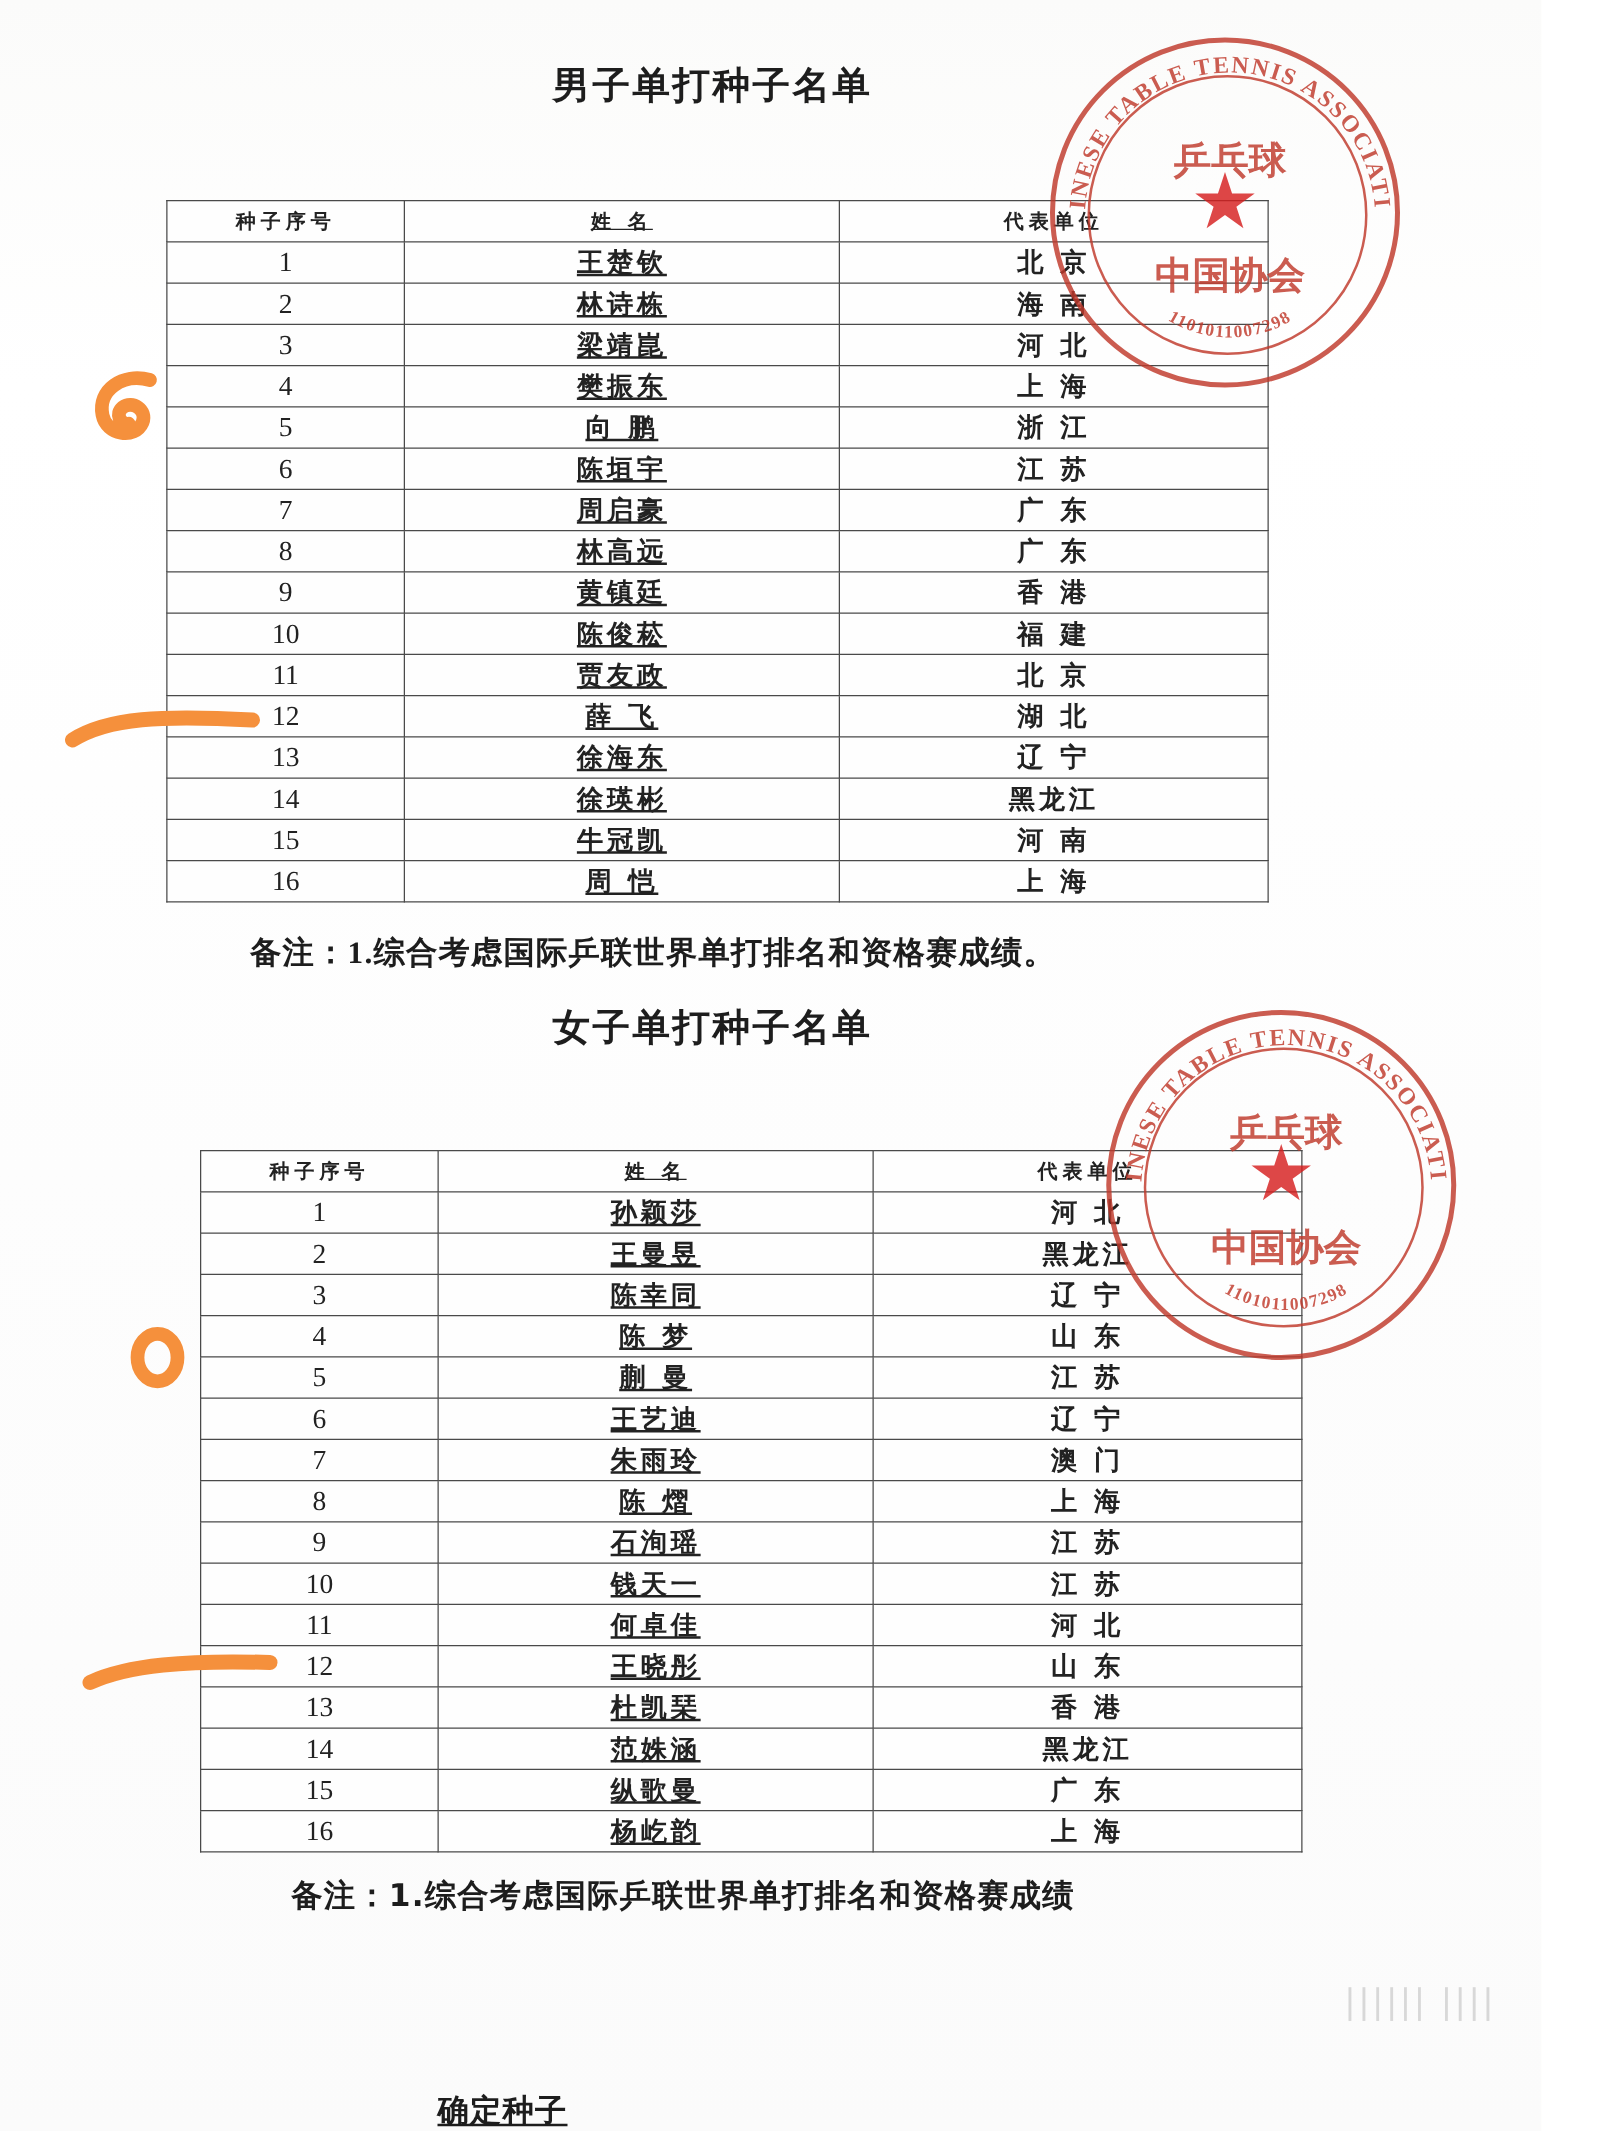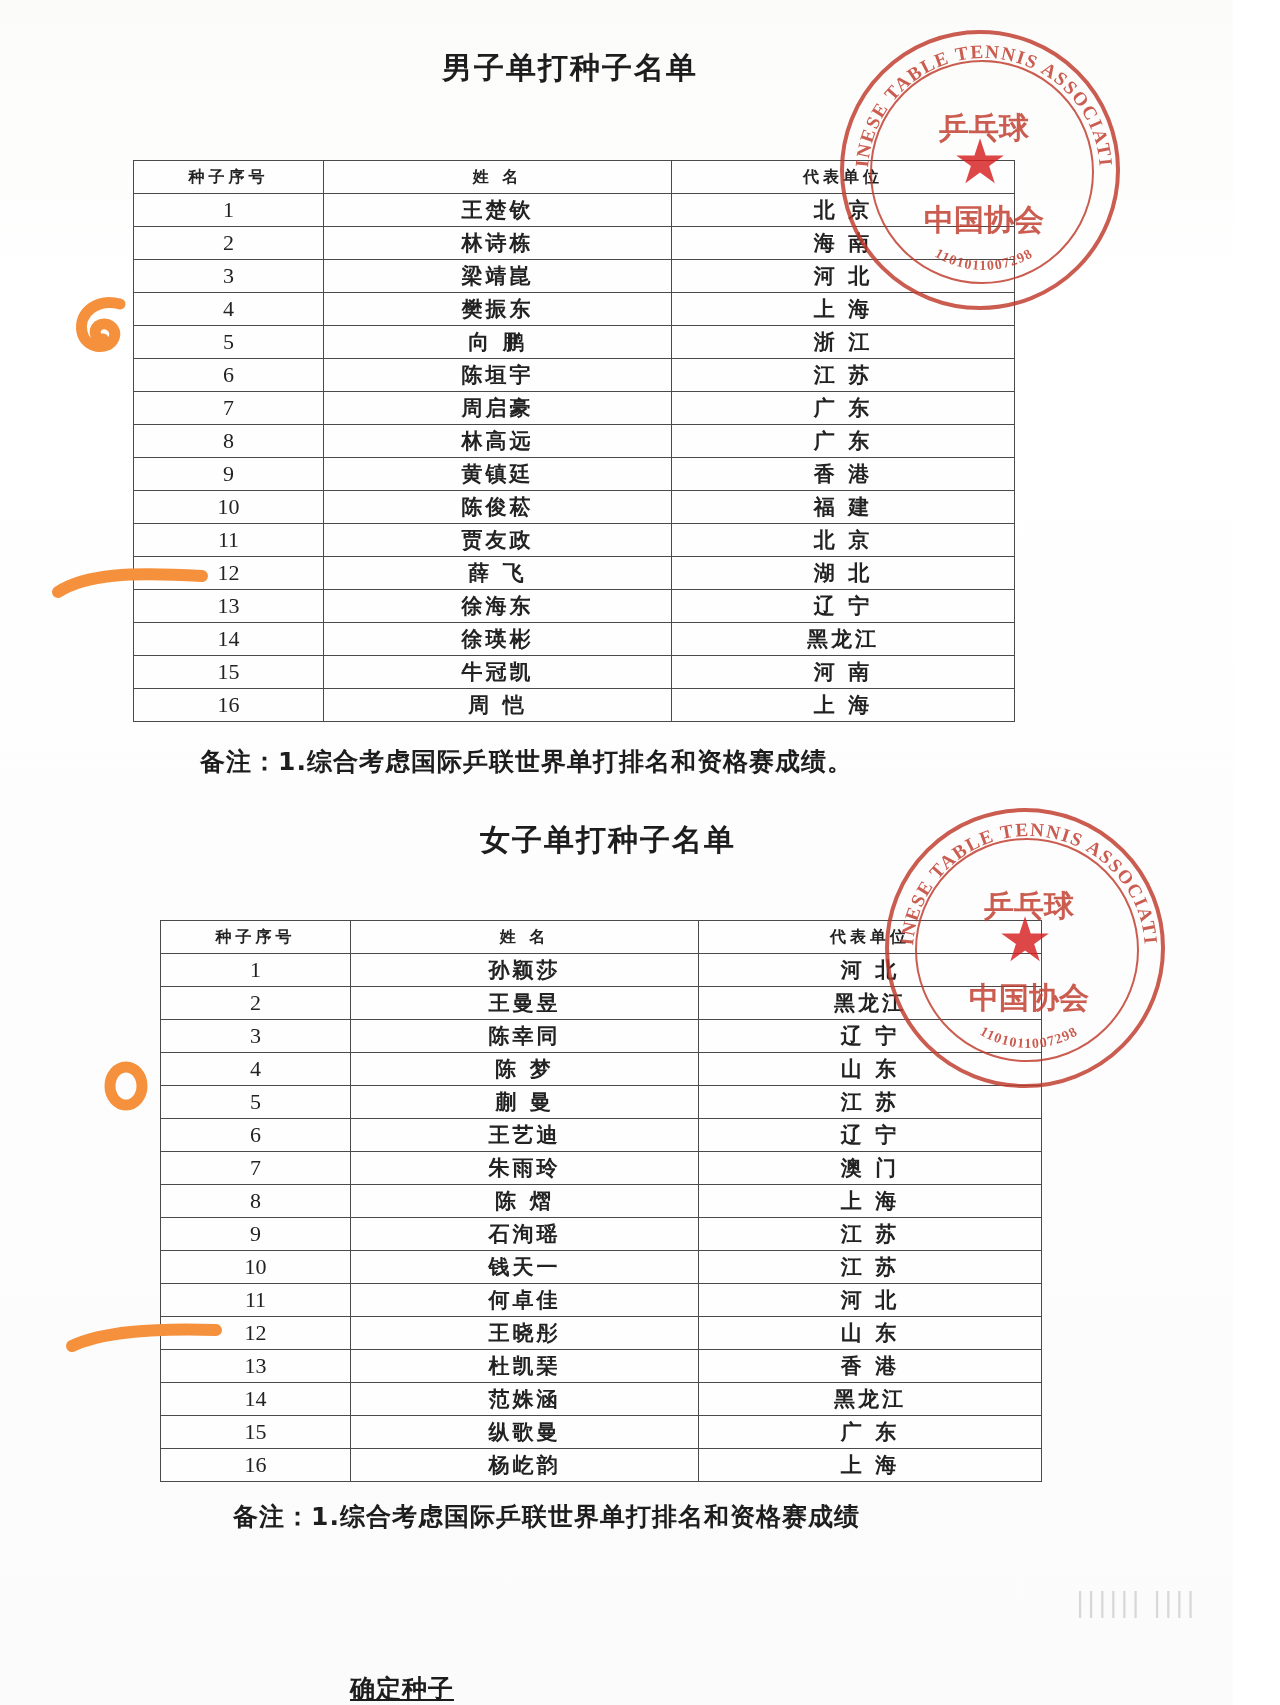--- a/index.html
+++ b/index.html
@@ -57,21 +57,21 @@
     letter-spacing: 4px;
     font-size: 16px;
   }
   table.seed-table td.col-no {
     letter-spacing: 0;
     font-family: "Liberation Serif", serif;
     font-weight: 500;
     font-size: 22px;
   }
   .col-no { width: 190px; }
-  .col-name { width: 348px; }
+  .col-name { width: 348px; text-decoration: underline; }
   .col-unit { width: 343px; }
 
   .note {
     font-size: 25px;
     font-weight: bold;
     color: #1d1d1d;
     letter-spacing: 1px;
     font-family: "DejaVu Sans", "Liberation Sans", sans-serif;
     white-space: nowrap;
   }
@@ -216,21 +216,21 @@
             <td class="col-unit">河 南</td>
           </tr>
         <tr>
             <td class="col-no">16</td>
             <td class="col-name">周 恺</td>
             <td class="col-unit">上 海</td>
           </tr>
       </tbody>
     </table>
 
-    <div class="note" style="position:absolute;left:200px;top:745px;">备注：1.综合考虑国际乒联世界单打排名和资格赛成绩。</div>
+    <div class="note" style="position:absolute;left:200px;top:745px;font-family:Liberation Serif, serif;">备注：1.综合考虑国际乒联世界单打排名和资格赛成绩。</div>
   </div>
 
   <div class="seal" style="left:840px;top:30px;">
     <div class="inner-ring"></div>
     <svg width="280" height="280" viewBox="0 0 280 280">
       <defs>
         <path id="arcPath1" d="M 24,140 A 116,116 0 1 1 256,140"></path>
         <path id="numPath1" d="M 44,140 A 96,96 0 0 0 236,140"></path>
       </defs>
       <text font-size="19" letter-spacing="1.6" font-weight="bold">
@@ -252,21 +252,21 @@
   </div>
 
   <div class="mark" style="left:52px;top:562px;">
     <svg width="160" height="40" viewBox="0 0 160 40">
       <path d="M6 30 C34 12, 78 10, 150 14" fill="none" stroke="#f5903c" stroke-width="12" stroke-linecap="round"></path>
     </svg>
   </div>
 
   <div class="section" style="position:absolute;left:0;top:0;width:1280px;">
 
-    <div class="doc-title" style="position:absolute;left:0;top:820px;width:1140px;margin-left:38px;">女子单打种子名单</div>
+    <div class="doc-title" style="position:absolute;left:0;top:802px;width:1140px;">女子单打种子名单</div>
 
     <table class="seed-table" style="position:absolute;left:160px;top:920px;">
       <thead>
         <tr>
           <th class="col-no">种子序号</th>
           <th class="col-name">姓 名</th>
           <th class="col-unit">代表单位</th>
         </tr>
       </thead>
       <tbody>

